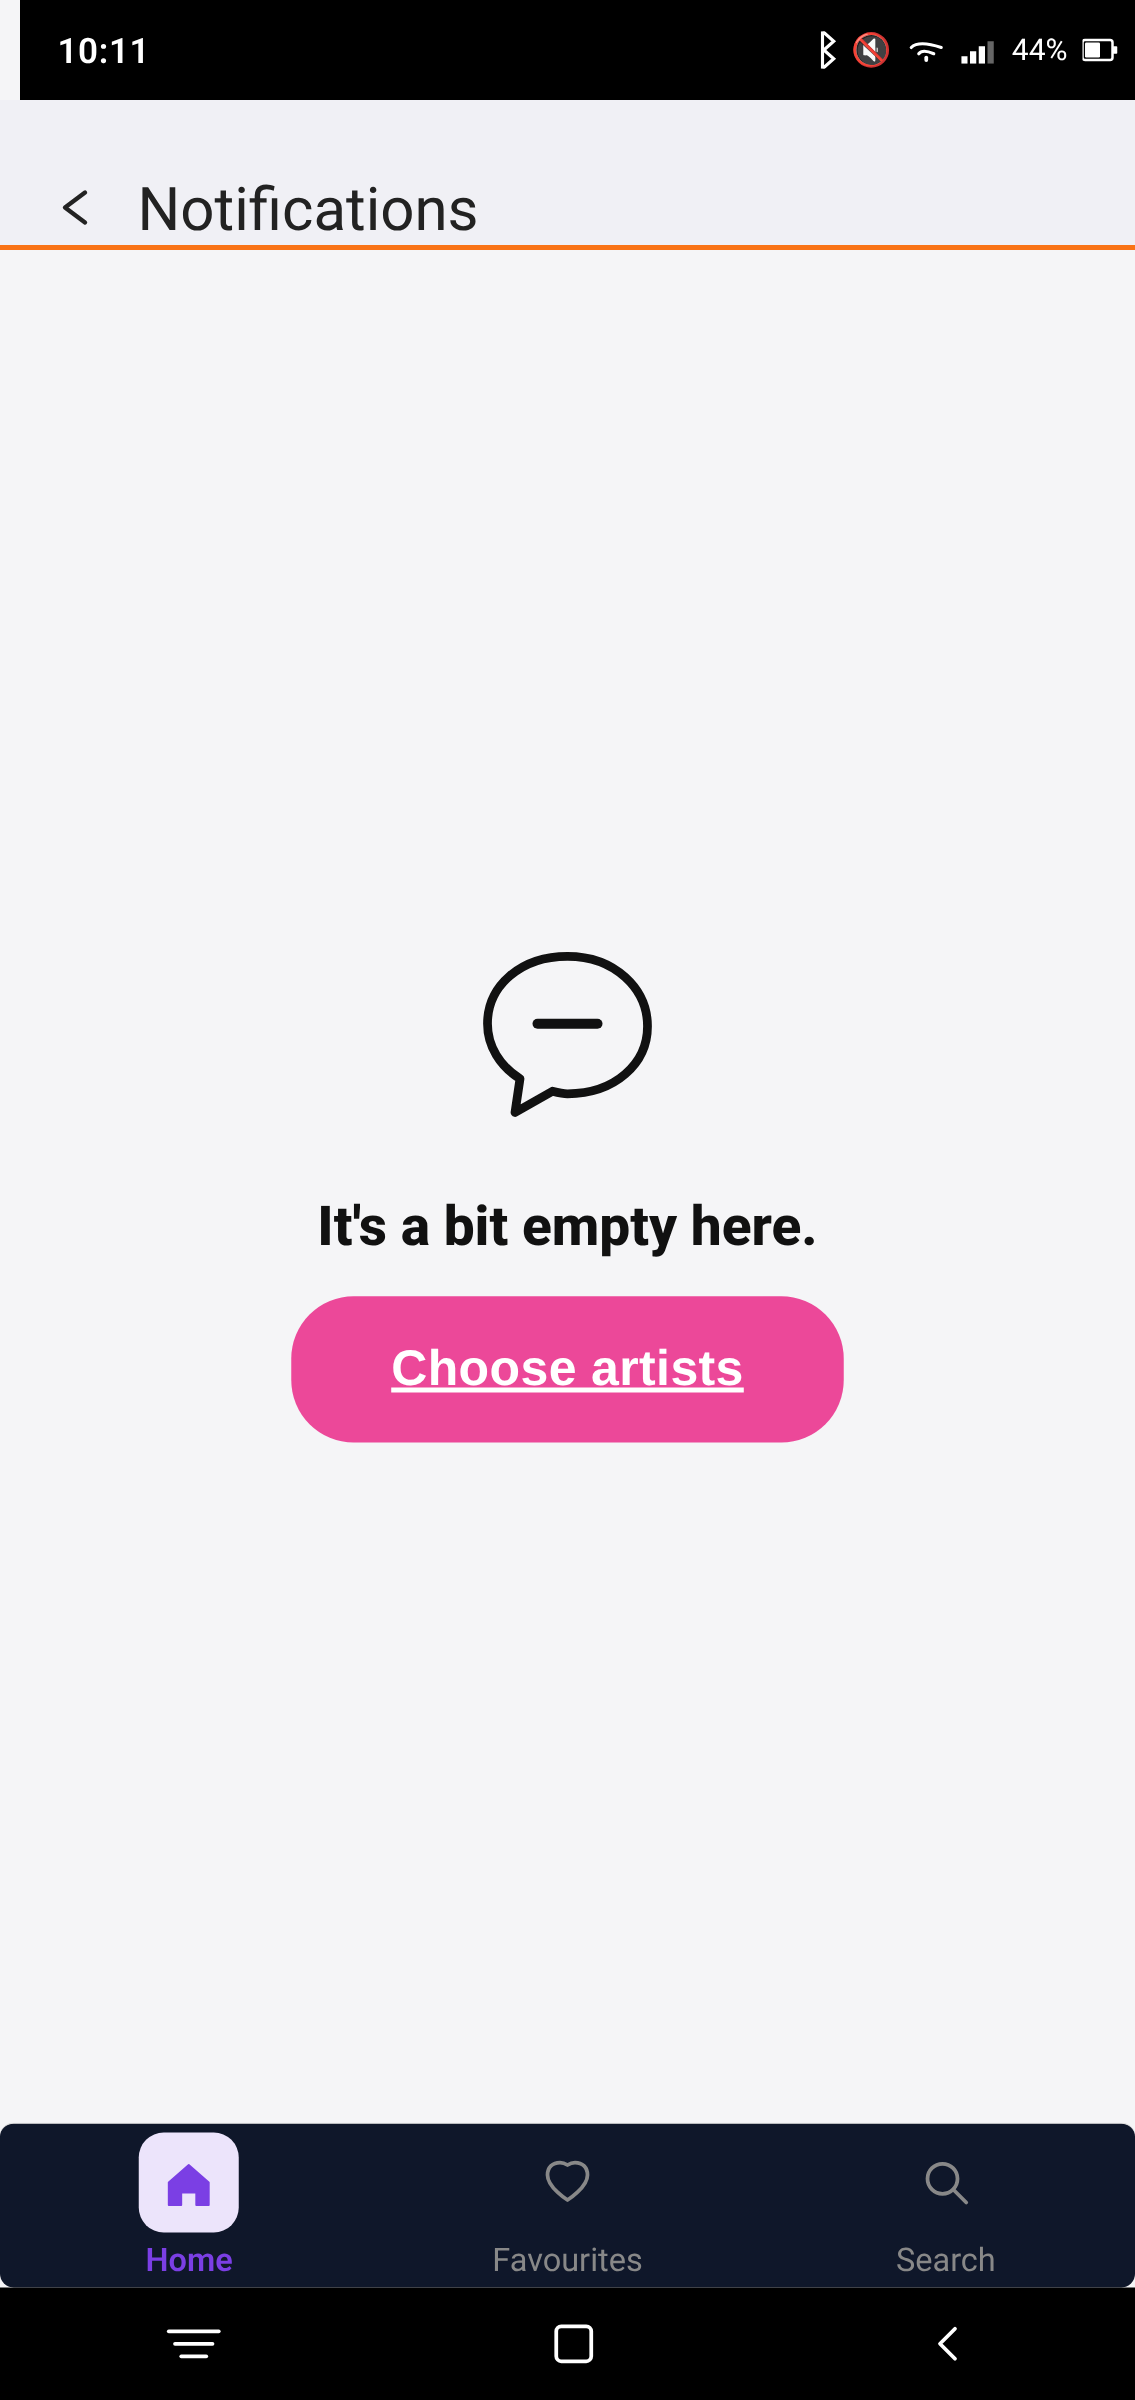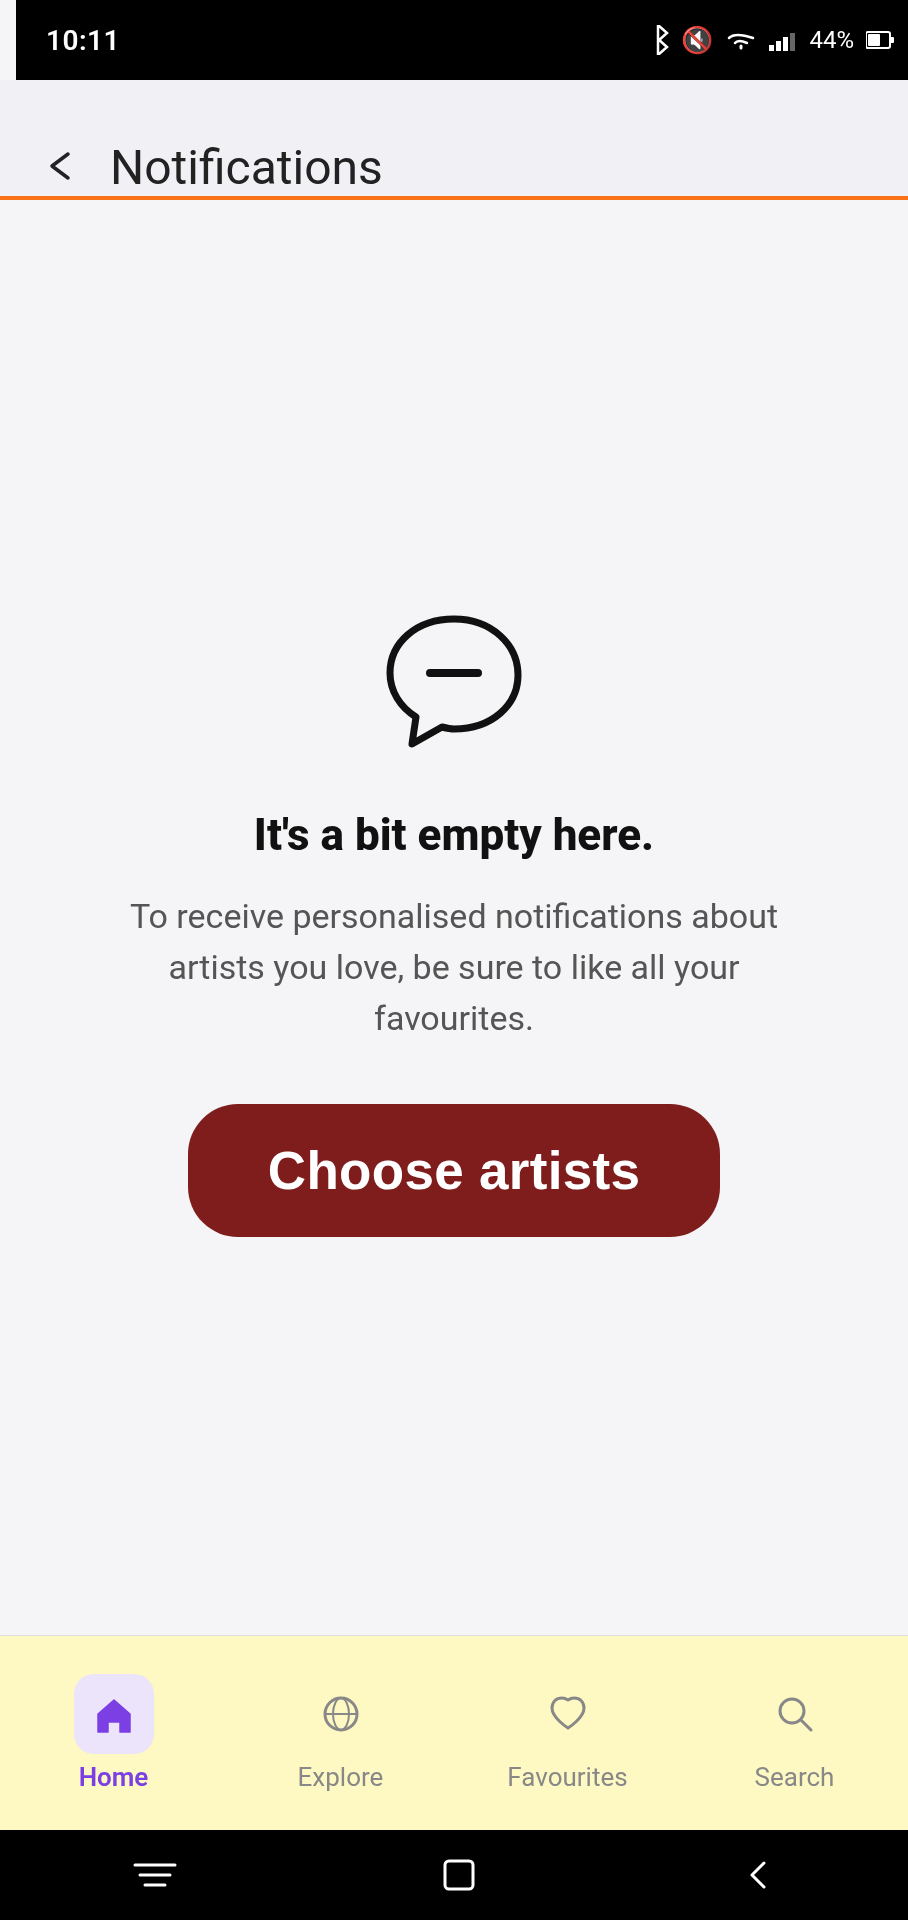--- a/index.html
+++ b/index.html
@@ -121,41 +121,43 @@
       font-weight: 400;
       color: #555;
       text-align: center;
       line-height: 1.5;
       max-width: 700px;
       margin-bottom: 60px;
     }
 
     
     .choose-artists-btn {
-      background: #7f1d1d;
+      background: #ec4899;
       color: #fff;
       border: none;
       border-radius: 50px;
       padding: 36px 80px;
-      font-size: 53px;
+      font-size: 40px;
       font-weight: 700;
       cursor: pointer;
       letter-spacing: 0.3px;
+      text-decoration: underline;
     }
 
     
     .bottom-nav {
       width: 100%;
-      height: 195px;
-      background: #fef9c3;
+      height: 132px;
+      background: #0f172a;
       display: flex;
       align-items: center;
       justify-content: space-around;
       border-top: 1px solid #e0e0e0;
       flex-shrink: 0;
+      border-radius: 11px;
     }
 
     .nav-item {
       display: flex;
       flex-direction: column;
       align-items: center;
       gap: 8px;
       cursor: pointer;
       flex: 1;
     }
@@ -262,46 +264,35 @@
 <div class="main-content">
 
   <div class="empty-icon">
     <svg width="160" height="160" viewBox="0 0 160 160" fill="none">
       <path d="M80 20 C42 20 16 44 16 74 C16 92 26 108 42 118 L38 145 L68 128 C72 129 76 130 80 130 C118 130 144 106 144 76 C144 46 118 20 80 20Z" stroke="#111" stroke-width="7" fill="none" stroke-linejoin="round"></path>
       <rect x="52" y="70" width="56" height="8" rx="4" fill="#111"></rect>
     </svg>
   </div>
 
   <h2 class="empty-title">It's a bit empty here.</h2>
-  <p class="empty-description">To receive personalised notifications about artists you love, be sure to like all your favourites.</p>
 
   <button class="choose-artists-btn">Choose artists</button>
 </div>
 
 <nav class="bottom-nav">
 
   <div class="nav-item">
     <div class="nav-item-icon active">
       <svg width="44" height="44" viewBox="0 0 44 44" fill="none">
         <path d="M6 22 L22 8 L38 22 L38 40 L28 40 L28 30 L16 30 L16 40 L6 40 Z" fill="#7b3fe4" stroke="#7b3fe4" stroke-width="1.5" stroke-linejoin="round"></path>
       </svg>
     </div>
     <span class="nav-item-label active">Home</span>
   </div>
 
-  <div class="nav-item">
-    <div class="nav-item-icon">
-      <svg width="44" height="44" viewBox="0 0 44 44" fill="none">
-        <circle cx="22" cy="22" r="16" stroke="#888" stroke-width="3"></circle>
-        <ellipse cx="22" cy="22" rx="8" ry="16" stroke="#888" stroke-width="2"></ellipse>
-        <line x1="6" y1="22" x2="38" y2="22" stroke="#888" stroke-width="2"></line>
-      </svg>
-    </div>
-    <span class="nav-item-label">Explore</span>
-  </div>
 
   <div class="nav-item">
     <div class="nav-item-icon">
       <svg width="44" height="44" viewBox="0 0 44 44" fill="none">
         <path d="M22 36 C22 36 6 26 6 16 C6 10 10 6 16 6 C19 6 22 8 22 8 C22 8 25 6 28 6 C34 6 38 10 38 16 C38 26 22 36 22 36Z" stroke="#888" stroke-width="3" fill="none" stroke-linejoin="round"></path>
       </svg>
     </div>
     <span class="nav-item-label">Favourites</span>
   </div>
 

